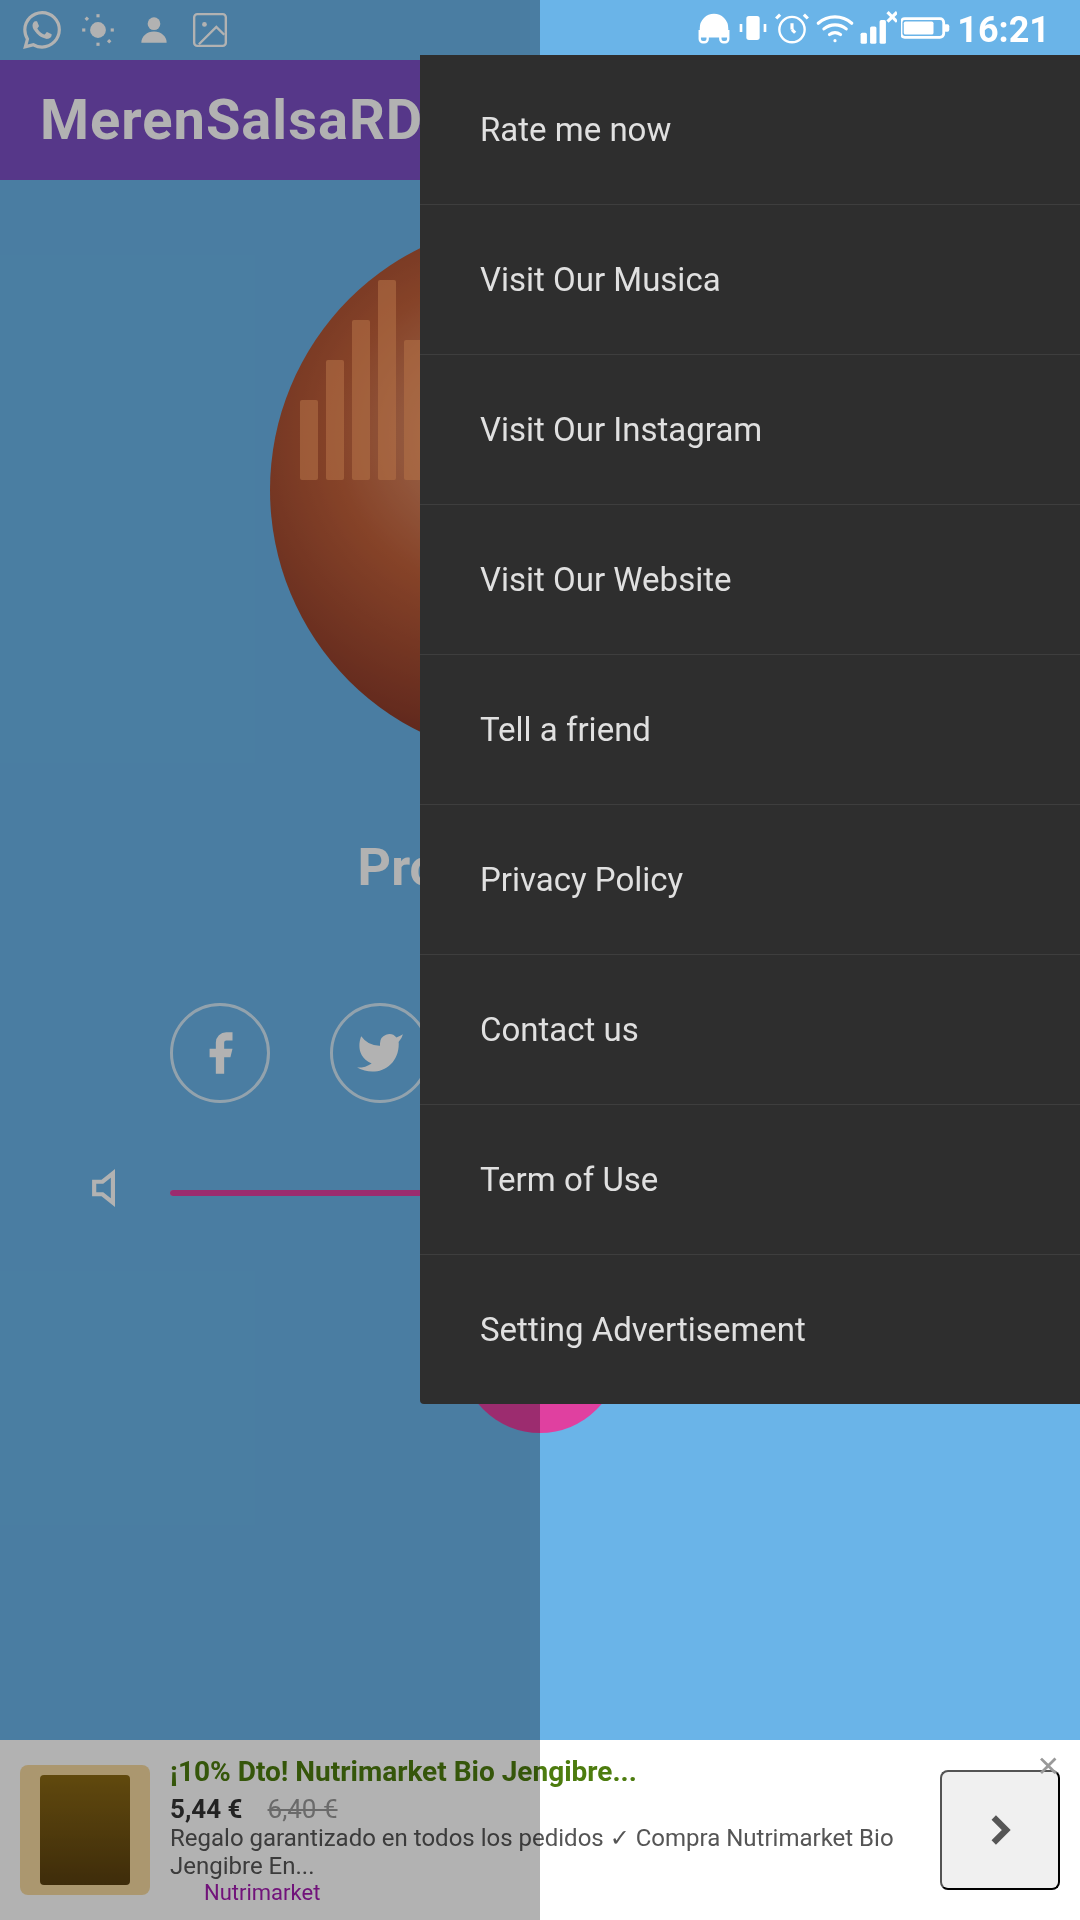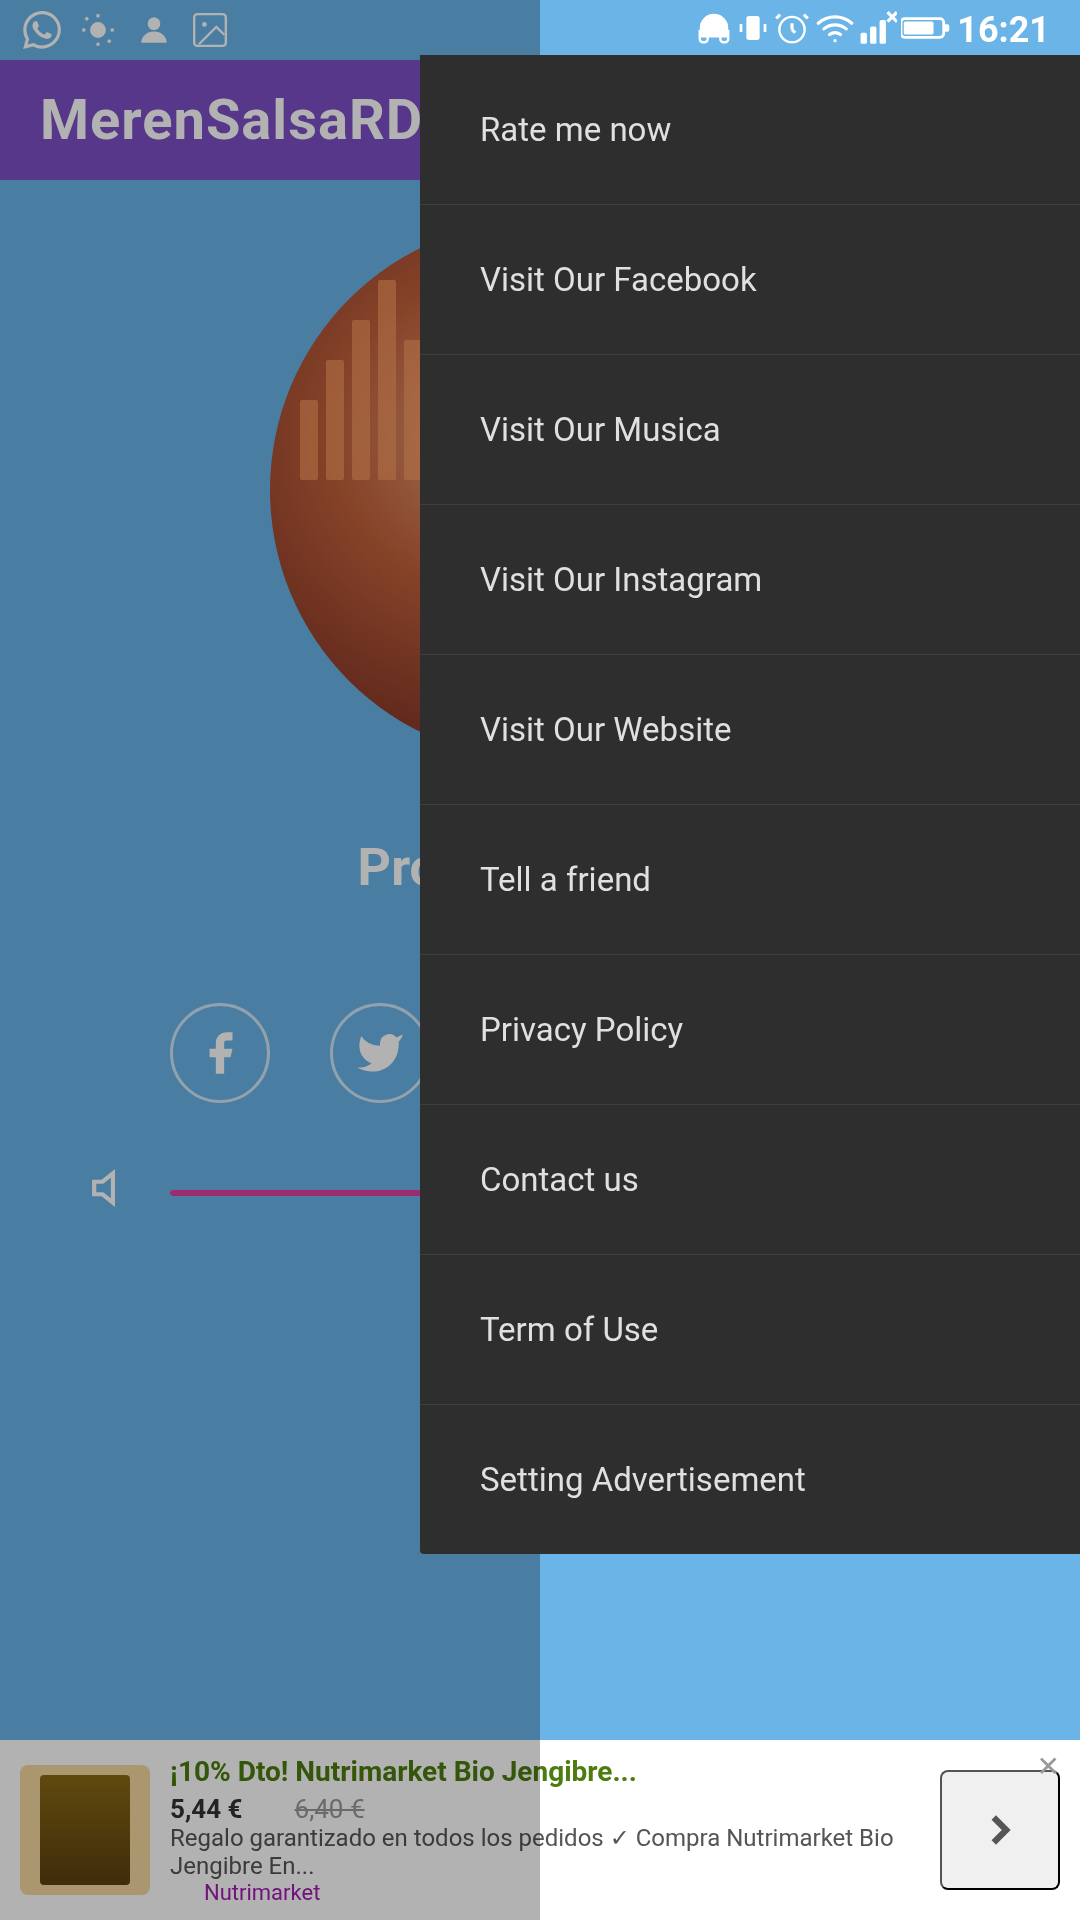--- a/index.html
+++ b/index.html
@@ -321,21 +321,20 @@
     .ad-price {
       font-size: 26px;
       font-weight: bold;
       color: #333;
     }
 
     .ad-old-price {
       font-size: 26px;
       color: #999;
       text-decoration: line-through;
-      margin-left: 27px;
     }
 
     .ad-desc {
       font-size: 24px;
       color: #555;
     }
 
     .ad-brand {
       font-size: 22px;
       color: #a21caf;
@@ -611,23 +610,20 @@
 </div>
 
 <div class="dropdown-overlay">
   <div class="dropdown-bg"></div>
   <div class="dropdown-menu">
 
     <div class="dropdown-item">
       <span class="dropdown-item-text">Rate me now</span>
     </div>
     <div class="dropdown-item">
-      <span class="dropdown-item-text">Visit Our Facebook</span>
-    </div>
-    <div class="dropdown-item">
       <span class="dropdown-item-text">Visit Our Musica</span>
     </div>
     <div class="dropdown-item">
       <span class="dropdown-item-text">Visit Our Instagram</span>
     </div>
     <div class="dropdown-item">
       <span class="dropdown-item-text">Visit Our Website</span>
     </div>
     <div class="dropdown-item">
       <span class="dropdown-item-text">Tell a friend</span>

